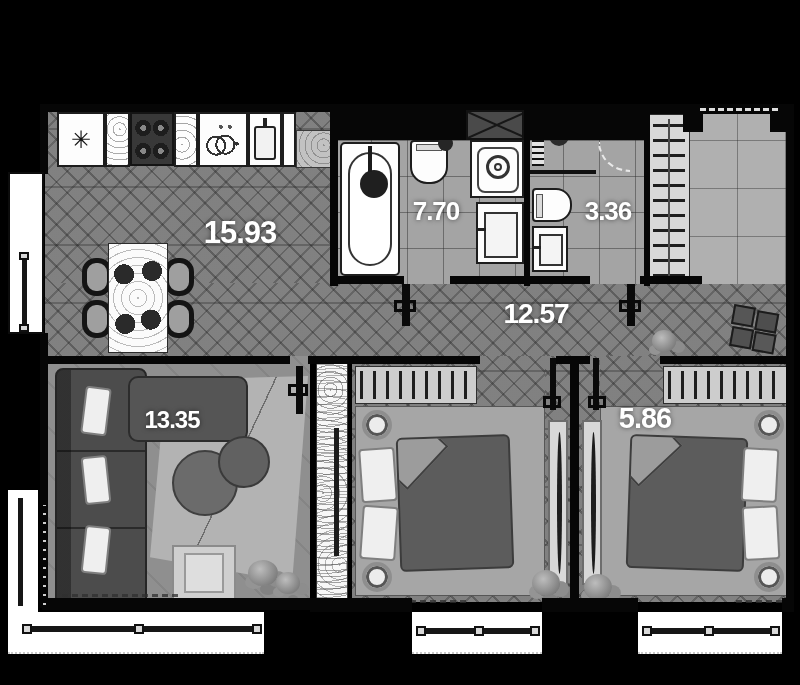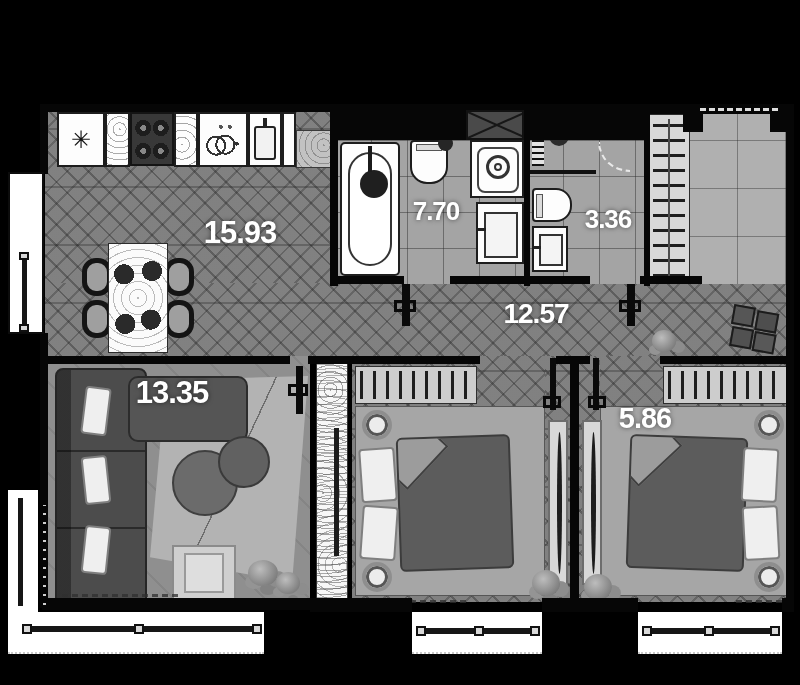--- a/index.html
+++ b/index.html
@@ -269,18 +269,18 @@
   </div>
   <div class="winbox dotted" style="left:638px;top:612px;width:144px;height:42px">
     <div class="winbar" style="left:8px;top:16px;width:128px;height:6px"></div>
     <div class="node" style="left:4px;top:14px;width:10px;height:10px"></div>
     <div class="node" style="left:66px;top:14px;width:10px;height:10px"></div>
     <div class="node" style="left:132px;top:14px;width:10px;height:10px"></div>
   </div>
 
   <div class="label" style="left:190px;top:217px;width:100px;font-size:31px">15.93</div>
   <div class="label" style="left:396px;top:198px;width:80px;font-size:26px">7.70</div>
-  <div class="label" style="left:568px;top:206px;width:80px;font-size:26px">3.36</div>
+  <div class="label" style="left:568px;top:198px;width:80px;font-size:26px">3.36</div>
   <div class="label" style="left:486px;top:300px;width:100px;font-size:28px">12.57</div>
-  <div class="label" style="left:126px;top:377px;width:92px;font-size:31px">13.35</div>
+  <div class="label" style="left:126px;top:408px;width:92px;font-size:24px">13.35</div>
   <div class="label" style="left:600px;top:404px;width:90px;font-size:29px">5.86</div>
 
 </div>
 
 </body></html>

